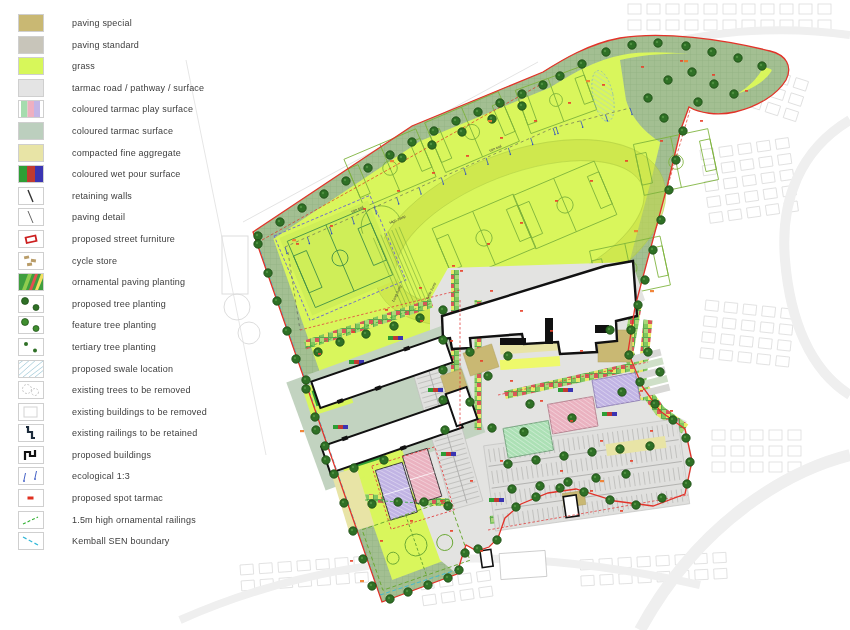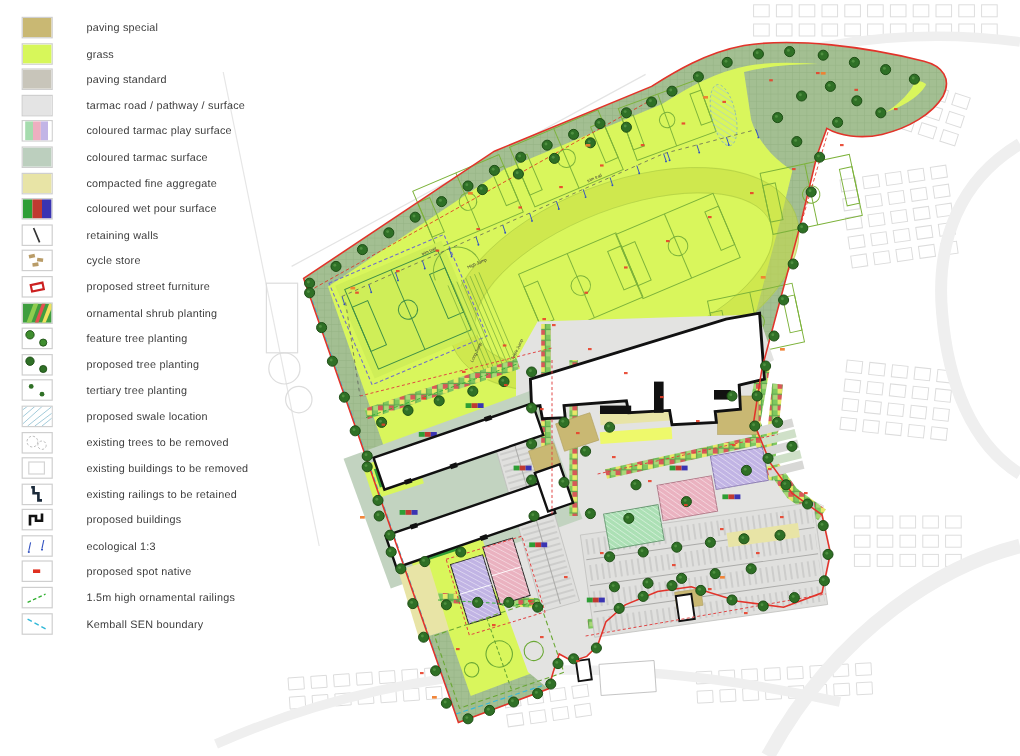--- a/index.html
+++ b/index.html
@@ -831,32 +831,32 @@
         <span class="swatch">
           <svg width="24" height="16" viewBox="0 0 24 16">
             <rect width="24" height="16" fill="#c9b873"></rect>
           </svg>
         </span>
         <span class="legend-label">paving special</span>
       </div>
       <div class="legend-row">
         <span class="swatch">
           <svg width="24" height="16" viewBox="0 0 24 16">
+            <rect width="24" height="16" fill="#c8c5ba"></rect>
+          </svg>
+        </span>
+        <span class="legend-label">paving standard</span>
+      </div>
+      <div class="legend-row">
+        <span class="swatch">
+          <svg width="24" height="16" viewBox="0 0 24 16">
             <rect width="24" height="16" fill="#d7f75a"></rect>
           </svg>
         </span>
         <span class="legend-label">grass</span>
-      </div>
-      <div class="legend-row">
-        <span class="swatch">
-          <svg width="24" height="16" viewBox="0 0 24 16">
-            <rect width="24" height="16" fill="#c8c5ba"></rect>
-          </svg>
-        </span>
-        <span class="legend-label">paving standard</span>
       </div>
       <div class="legend-row">
         <span class="swatch">
           <svg width="24" height="16" viewBox="0 0 24 16">
             <rect width="24" height="16" fill="#e4e4e4"></rect>
           </svg>
         </span>
         <span class="legend-label">tarmac road / pathway / surface</span>
       </div>
       <div class="legend-row">
@@ -896,69 +896,77 @@
         </span>
         <span class="legend-label">coloured wet pour surface</span>
       </div>
       <div class="legend-row">
         <span class="swatch">
           <svg width="24" height="16" viewBox="0 0 24 16">
             <line x1="9" y1="2" x2="14" y2="14" stroke="#333" stroke-width="1.4"></line>
           </svg>
         </span>
         <span class="legend-label">retaining walls</span>
+      </div>
+      <div class="legend-row">
+        <span class="swatch">
+          <svg width="24" height="16" viewBox="0 0 24 16">
+            <line x1="9" y1="2" x2="14" y2="14" stroke="#555" stroke-width="0.9"></line>
+          </svg>
+        </span>
+        <span class="legend-label">paving detail</span>
+      </div>
+      <div class="legend-row">
+        <span class="swatch">
+          <svg width="24" height="16" viewBox="0 0 24 16">
+            <rect x="7" y="5.5" width="10" height="5.5" fill="none" stroke="#cc2020" stroke-width="1.8" transform="rotate(-12 12 8)"></rect>
+          </svg>
+        </span>
+        <span class="legend-label">proposed street furniture</span>
       </div>
       <div class="legend-row">
         <span class="swatch">
           <svg width="24" height="16" viewBox="0 0 24 16">
             <g fill="#b99c68">
               <rect x="5" y="3" width="5" height="3" transform="rotate(-12 7 4)"></rect>
               <rect x="12" y="6" width="5" height="3" transform="rotate(8 14 7)"></rect>
               <rect x="8" y="10" width="5" height="3" transform="rotate(-8 10 11)"></rect>
             </g>
           </svg>
         </span>
         <span class="legend-label">cycle store</span>
       </div>
       <div class="legend-row">
         <span class="swatch">
           <svg width="24" height="16" viewBox="0 0 24 16">
-            <rect x="7" y="5.5" width="10" height="5.5" fill="none" stroke="#cc2020" stroke-width="1.8" transform="rotate(-12 12 8)"></rect>
-          </svg>
-        </span>
-        <span class="legend-label">proposed street furniture</span>
-      </div>
-      <div class="legend-row">
-        <span class="swatch">
-          <svg width="24" height="16" viewBox="0 0 24 16">
             <rect width="24" height="16" fill="#3f9e3f"></rect>
             <polygon points="3,16 9,0 13,0 7,16" fill="#8fcc4f"></polygon>
             <polygon points="10,16 16,0 19,0 13,16" fill="#e45050"></polygon>
             <polygon points="16,16 22,0 24,0 24,4 19,16" fill="#f2e060"></polygon>
           </svg>
         </span>
-        <span class="legend-label">ornamental shrub planting</span>
+        <span class="legend-label">ornamental paving planting</span>
+      </div>
+      <div class="legend-row">
+        <span class="swatch">
+          <svg width="24" height="16" viewBox="0 0 24 16">
+            <circle cx="6" cy="5" r="3.5" fill="#2f7026" stroke="#1a4a12" stroke-width="0.7"></circle>
+            <circle cx="17" cy="11.5" r="3" fill="#2f7026" stroke="#1a4a12" stroke-width="0.7"></circle>
+          </svg>
+        </span>
+        <span class="legend-label">proposed tree planting</span>
       </div>
       <div class="legend-row">
         <span class="swatch">
           <svg width="24" height="16" viewBox="0 0 24 16">
             <circle cx="6" cy="5" r="3.5" fill="#3f8e2f" stroke="#1a4a12" stroke-width="0.7"></circle>
             <circle cx="17" cy="11.5" r="3" fill="#3f8e2f" stroke="#1a4a12" stroke-width="0.7"></circle>
           </svg>
         </span>
         <span class="legend-label">feature tree planting</span>
-      </div>
-      <div class="legend-row">
-        <span class="swatch">
-          <svg width="24" height="16" viewBox="0 0 24 16">
-            <circle cx="6" cy="5" r="3.5" fill="#2f7026" stroke="#1a4a12" stroke-width="0.7"></circle>
-            <circle cx="17" cy="11.5" r="3" fill="#2f7026" stroke="#1a4a12" stroke-width="0.7"></circle>
-          </svg>
-        </span>
-        <span class="legend-label">proposed tree planting</span>
       </div>
       <div class="legend-row">
         <span class="swatch">
           <svg width="24" height="16" viewBox="0 0 24 16">
             <circle cx="7" cy="5" r="2" fill="#2f7026"></circle>
             <circle cx="16" cy="11.5" r="2" fill="#2f7026"></circle>
           </svg>
         </span>
         <span class="legend-label">tertiary tree planting</span>
       </div>
@@ -1016,21 +1024,21 @@
           </svg>
         </span>
         <span class="legend-label">ecological 1:3</span>
       </div>
       <div class="legend-row">
         <span class="swatch">
           <svg width="24" height="16" viewBox="0 0 24 16">
             <rect x="8.5" y="6.5" width="6" height="3" fill="#e03020"></rect>
           </svg>
         </span>
-        <span class="legend-label">proposed spot native</span>
+        <span class="legend-label">proposed spot tarmac</span>
       </div>
       <div class="legend-row">
         <span class="swatch">
           <svg width="24" height="16" viewBox="0 0 24 16">
             <line x1="4" y1="12" x2="19" y2="5" stroke="#30b030" stroke-width="1.1" stroke-dasharray="3,2"></line>
           </svg>
         </span>
         <span class="legend-label">1.5m high ornamental railings</span>
       </div>
       <div class="legend-row">

